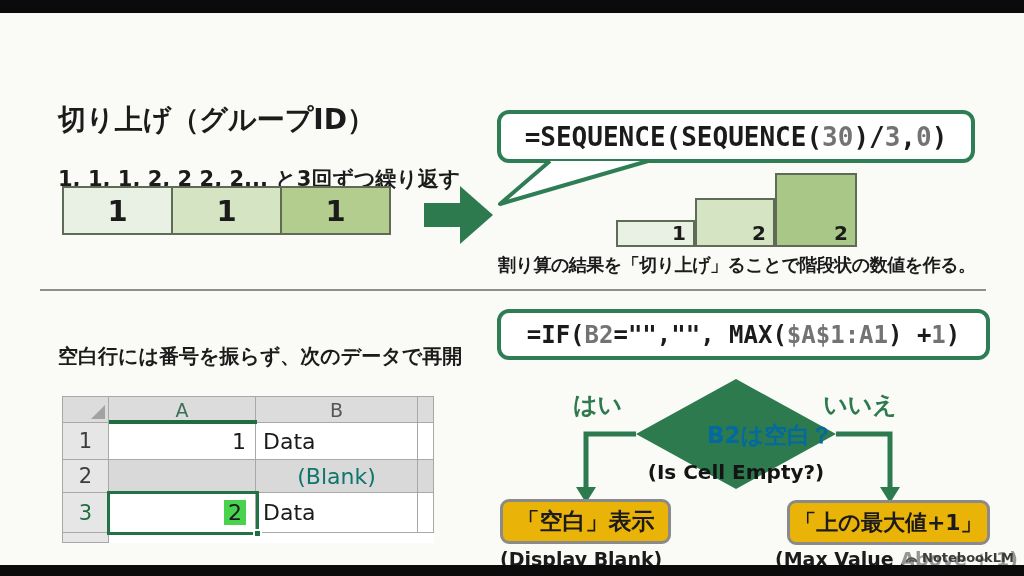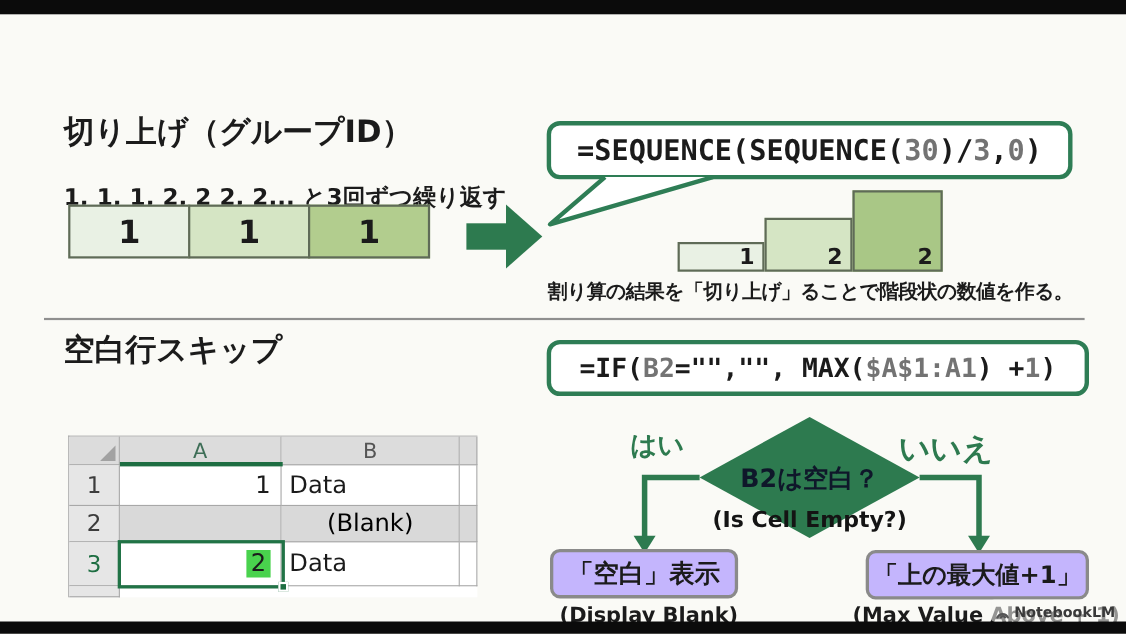--- a/index.html
+++ b/index.html
@@ -56,46 +56,46 @@
            border-top:1px solid #a8a8a8; border-left:1px solid #a8a8a8; background:#fff; }
   .cell { border-right:1px solid #a8a8a8; border-bottom:1px solid #a8a8a8;
           display:flex; align-items:center; position:relative; font-size:22px; }
   .cell.hdr { background:#dcdcdc; justify-content:center; font-size:19px; color:#555; }
   .cell.hdr.a { color:#3e6e57; }
   .cell.rh { background:#e6e6e6; justify-content:center; font-size:21px; color:#3c3c3c; }
   .cell.rh.sel { color:#1e6e42; }
   .cell.num { justify-content:flex-end; padding-right:9px; }
   .cell.txt { justify-content:flex-start; padding-left:7px; }
   .cell.gray { background:#d9d9d9; }
-  .cell.blank { justify-content:center; color:#000000; }
+  .cell.blank { justify-content:center; color:#0f766e; }
   .cell.ghost { border:none; background:transparent; }
   .corner-tri { position:absolute; right:3px; bottom:3px; width:0; height:0;
                 border-bottom:14px solid #a2a2a2; border-left:14px solid transparent; }
   .a-underline { position:absolute; left:46px; top:23px; width:148px; height:4px; background:#1e6e42; z-index:2; }
   .sel-box { position:absolute; left:44px; top:94px; width:152px; height:44px;
              border:3px solid #217346; z-index:3; }
   .fill-handle { position:absolute; right:-6px; bottom:-6px; width:9px; height:9px;
                  background:#1e6e42; border:2px solid #fff; }
   .hl { background:#49d24d; padding:0 4px; }
 
   
   .flow-svg { position:absolute; left:490px; top:369px; width:510px; height:141px; }
   .yes-lbl { position:absolute; left:573px; top:389px; width:72px; text-align:left;
              font-size:24px; font-weight:800; color:#2d7a4f; }
-  .no-lbl  { position:absolute; left:817px; top:389px; width:86px; text-align:right;
-             font-size:28px; font-weight:800; color:#2d7a4f; }
-  .cond-lbl { position:absolute; left:646px; top:420px; width:180px; text-align:center;
-              color:#0f172a; font-size:23px; font-weight:800; white-space:nowrap; }
+  .no-lbl  { position:absolute; left:817px; top:389px; width:86px; text-align:center;
+             font-size:24px; font-weight:800; color:#2d7a4f; }
+  .cond-lbl { position:absolute; left:680px; top:420px; width:180px; text-align:center;
+              color:#0369a1; font-size:23px; font-weight:800; white-space:nowrap; }
   .cond-en { position:absolute; left:634px; top:460px; width:204px; text-align:center;
              font-size:20px; font-weight:800; color:#141414; white-space:nowrap; }
-  .rbox { position:absolute; background:#c4b5fd; border:3px solid #8a8a8a; border-radius:9px;
+  .rbox { position:absolute; background:#eab308; border:3px solid #8a8a8a; border-radius:9px;
           display:flex; align-items:center; justify-content:center; font-weight:800; white-space:nowrap; }
   .rbox.left  { left:500px; top:499px; width:171px; height:45px; font-size:23px; }
   .rbox.right { left:787px; top:500px; width:203px; height:45px; font-size:22px; }
-  .rcap { position:absolute; top:548px; text-align:right; font-size:19px; font-weight:800; white-space:nowrap; }
+  .rcap { position:absolute; top:548px; text-align:left; font-size:19px; font-weight:800; white-space:nowrap; }
   .rcap.left { left:500px; width:171px; }
   .rcap.right { left:775px; width:227px; }
 
   .watermark { position:absolute; left:901px; top:545px; height:20px; display:flex; align-items:flex-end;
                gap:3px; font-size:13px; font-weight:700; color:#3a3a3a;
                background:rgba(250,250,246,0.55); padding:0 3px; border-radius:3px; z-index:5; }
 </style>
 </head>
 <body>
 
@@ -137,21 +137,21 @@
   <div class="sbar b1">
       <span class="lbl">2</span>
     </div>
   <div class="sbar b2">
       <span class="lbl">2</span>
     </div>
   <div class="rep-caption">割り算の結果を「切り上げ」ることで階段状の数値を作る。</div>
 
   <div class="divider"></div>
 
-  <div class="skip-heading">空白行スキップ</div>
+  <div class="skip-sub">空白行には番号を振らず、次のデータで再開</div>
 
   <div class="sheet">
 
     <div class="cell hdr">
         <div class="corner-tri"></div>
       </div>
     <div class="cell hdr a">A</div>
     <div class="cell hdr">B</div>
     <div class="cell hdr"></div>
 

